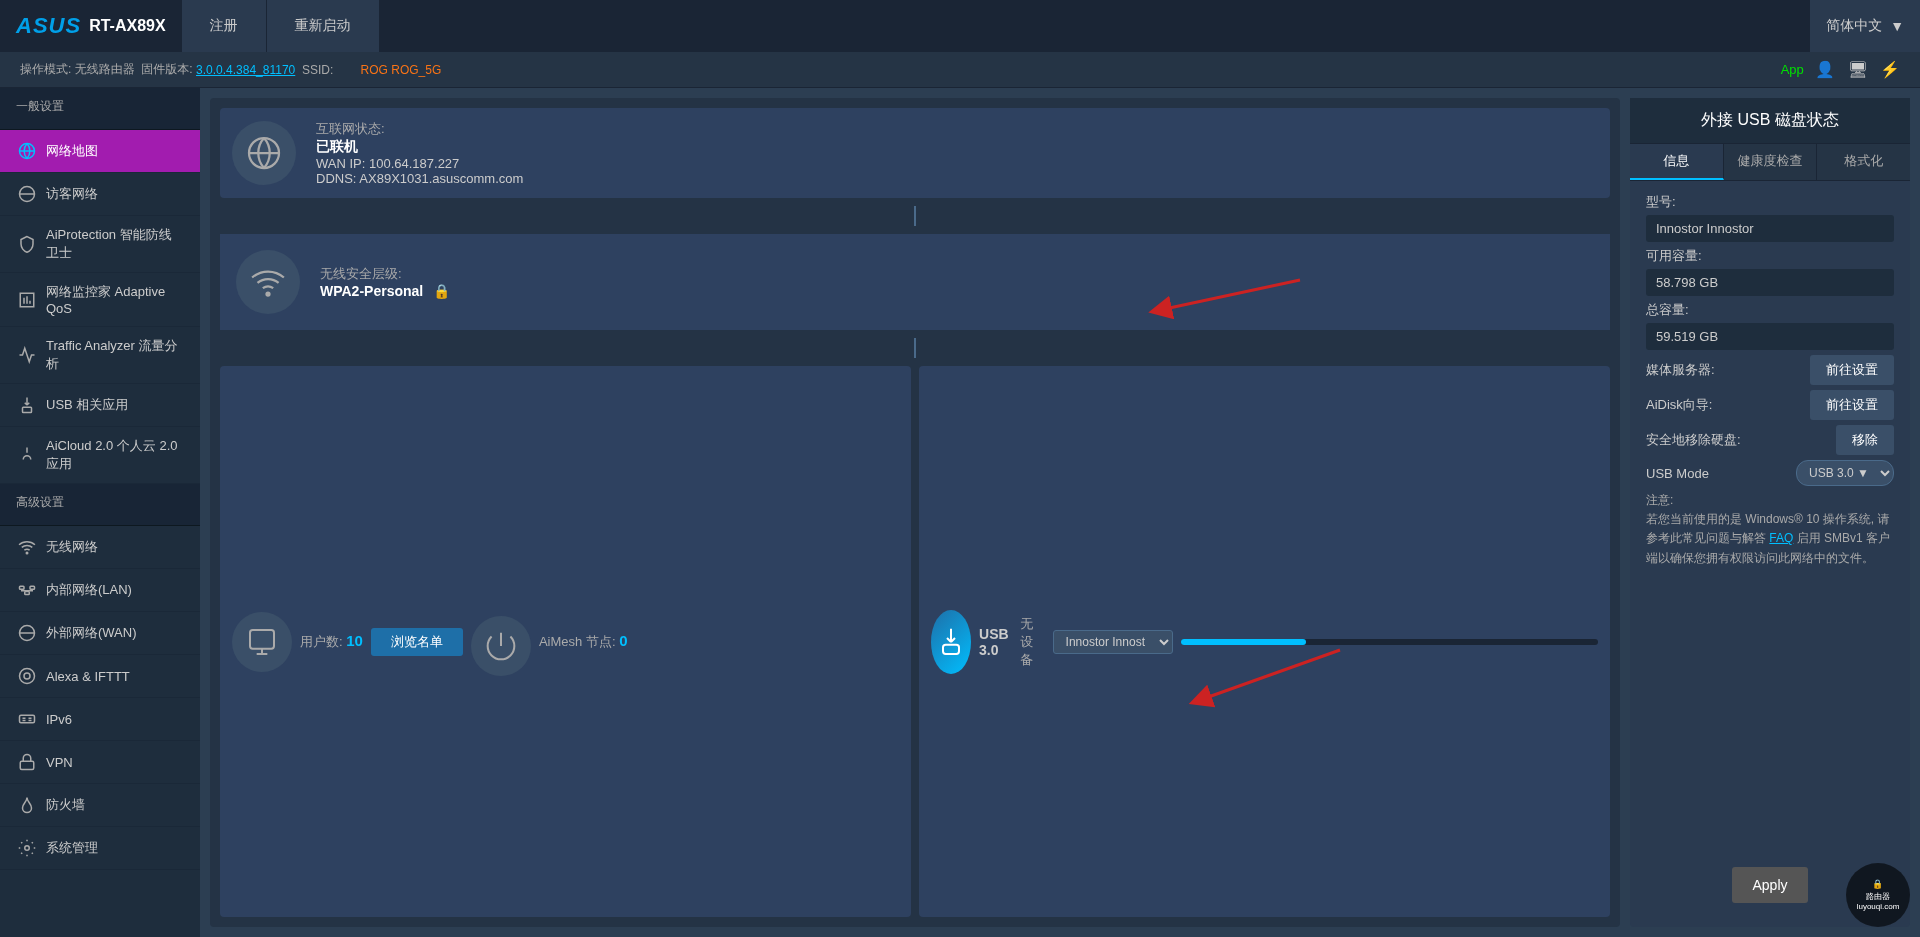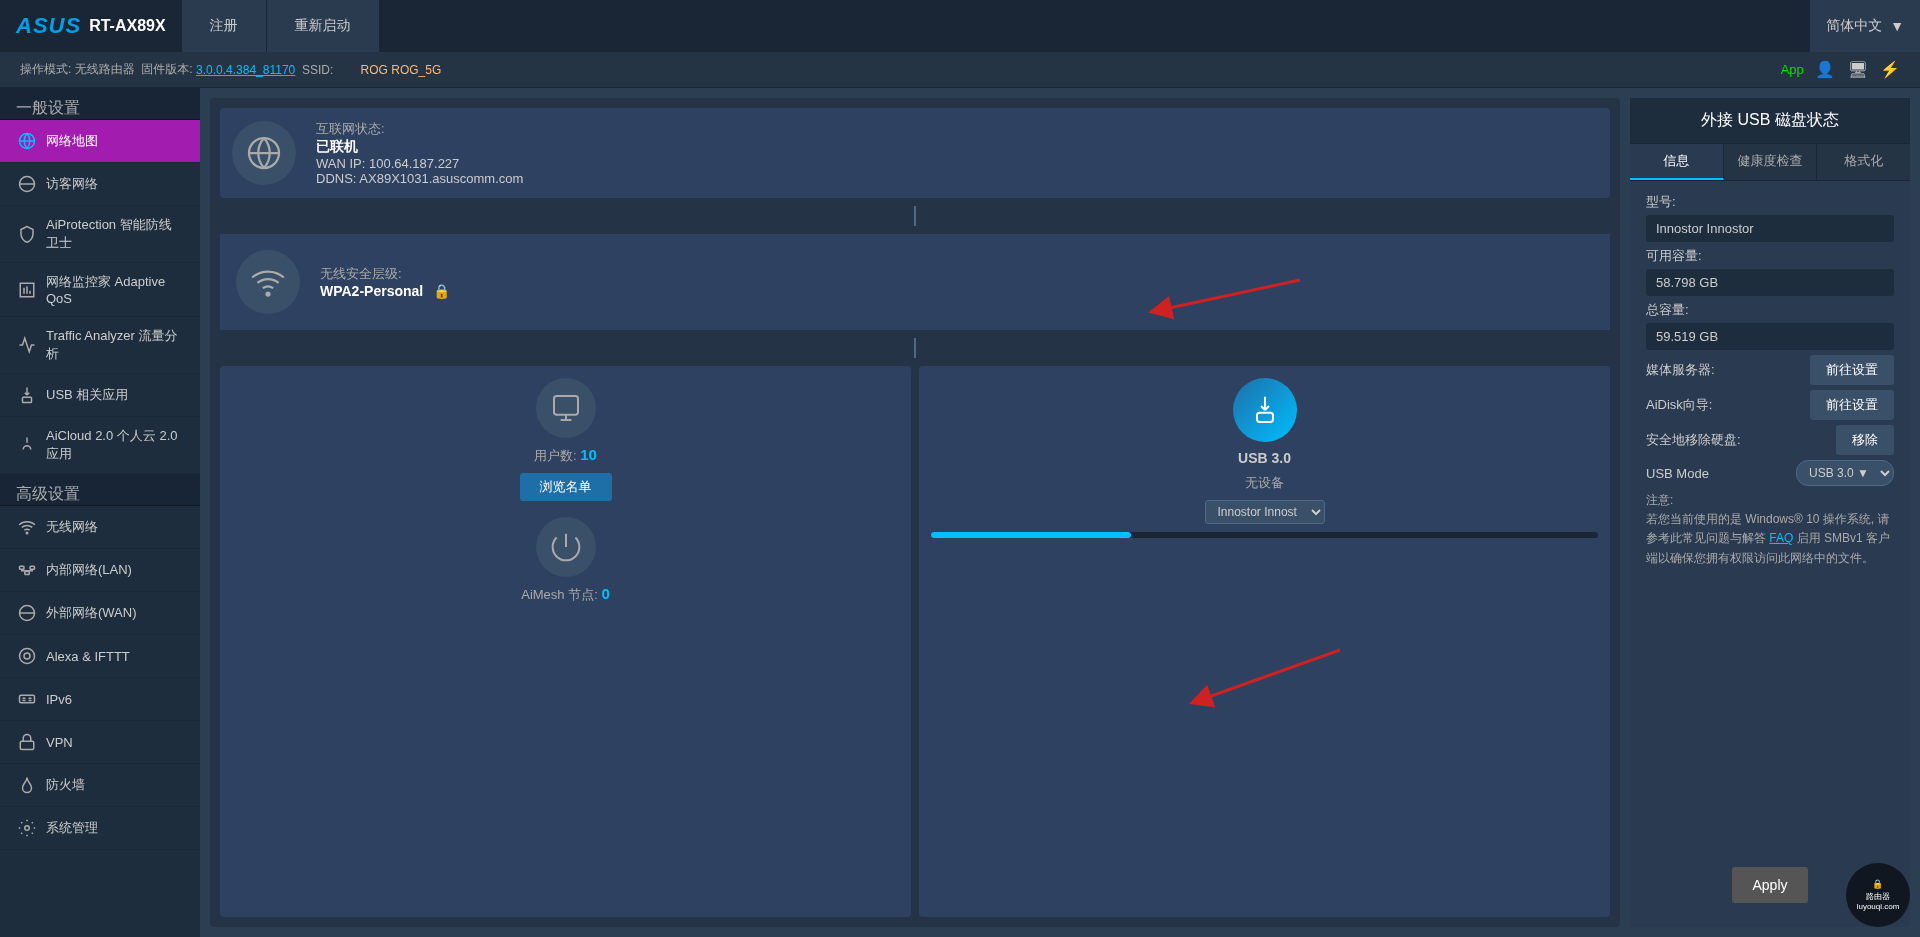--- a/index.html
+++ b/index.html
@@ -73,21 +73,21 @@
       background: #253445;
       height: 36px;
       display: flex;
       align-items: center;
       padding: 0 20px;
       font-size: 12px;
       color: #aaaaaa;
       border-bottom: 1px solid #1a2535;
     }
     .info-bar a { color: #00bfff; text-decoration: underline; cursor: pointer; }
-    .info-bar .ssid { color: #fdba74; padding-left: 24px; }
+    .info-bar .ssid { color: #f97316; padding-left: 24px; }
     .info-bar .app-icons {
       margin-left: auto;
       display: flex;
       align-items: center;
       gap: 12px;
     }
     .info-bar .app-label { color: #00e000; font-size: 13px; }
 
     
     .main-layout {
@@ -97,22 +97,22 @@
 
     
     .sidebar {
       width: 200px;
       background: #1e2d3d;
       flex-shrink: 0;
       overflow-y: auto;
     }
     .sidebar-section-title {
       color: #aaaaaa;
-      font-size: 16px;
-      padding: 10px 16px 0;
+      font-size: 12px;
+      padding: 10px 16px 14px;
       background: #182536;
       border-bottom: 1px solid #0d1820;
     }
     .sidebar-item {
       display: flex;
       align-items: center;
       padding: 10px 16px;
       color: #cccccc;
       font-size: 13px;
       cursor: pointer;
@@ -208,21 +208,21 @@
       display: flex;
       gap: 8px;
       flex: 1;
     }
     .bottom-card {
       flex: 1;
       background: #2e4160;
       border-radius: 4px;
       padding: 12px;
       display: flex;
-      flex-direction: column;
+      flex-direction: row;
       align-items: center;
       gap: 8px;
     }
     .bottom-card .icon-circle {
       width: 60px;
       height: 60px;
       border-radius: 50%;
       background: #3a4f68;
       display: flex;
       align-items: center;

